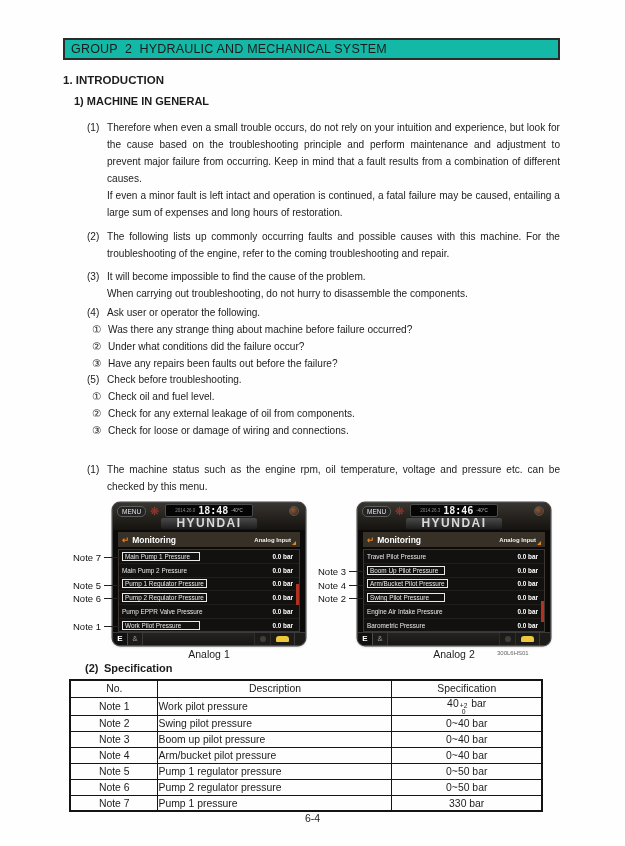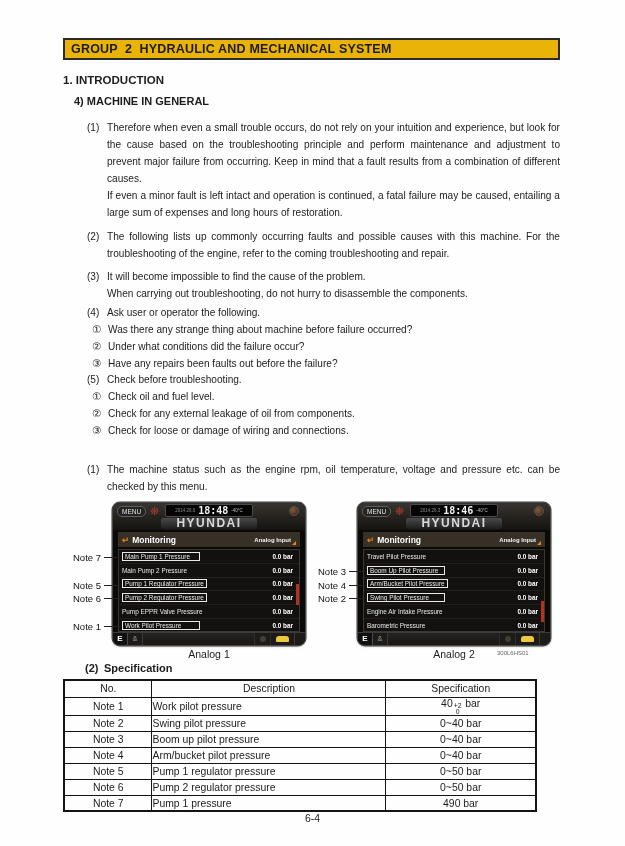--- a/index.html
+++ b/index.html
@@ -4,23 +4,23 @@
 <style>
   * { margin:0; padding:0; box-sizing:border-box; }
   html,body { background:#ffffff; }
   .page {
     position:relative; width:625px; height:846px; background:#fefefe;
     font-family:"Liberation Sans", sans-serif; color:#1c1c1c; overflow:hidden;
   }
   
   .hdrbox {
     position:absolute; left:63px; top:38px; width:497px; height:22px;
-    background:#eab308; border:2px solid #2b2b2b;
+    background:#14b8a6; border:2px solid #2b2b2b;
     display:flex; align-items:center; padding-left:6px;
-    font-weight:bold; font-size:12.5px; letter-spacing:.2px; white-space:pre;
+    font-weight:normal; font-size:12.5px; letter-spacing:.2px; white-space:pre;
   }
   .sec-title { position:absolute; left:63px; top:74px; font-size:11.5px; font-weight:bold; }
   .sub-title { position:absolute; left:74px; font-size:11px; font-weight:bold; }
   .item { position:absolute; left:87px; width:473px; font-size:10.1px; line-height:17px; }
   .item .first { display:flex; }
   .item .num { width:20px; flex:none; }
   .item .body { flex:1; text-align:justify; }
   .item .body .pline { text-align:justify; }
   .subrow { display:flex; margin-left:5px; }
   .subrow .snum { width:16px; flex:none; font-size:10.5px; }
@@ -88,21 +88,21 @@
   .figcode { position:absolute; left:497px; top:150px; font-size:6px; color:#666666; }
   .note { position:absolute; height:10px; display:flex; align-items:center;
     justify-content:flex-end; font-size:9.5px; color:#111111; }
   .note .nline { width:16px; border-top:1.3px solid #222222; margin-left:3px; flex:none; }
   .note-l { left:50px; width:70px; }
   .note-r { left:295px; width:70px; }
   
   .spec-head { position:absolute; left:85px; top:662px; font-size:11px; font-weight:bold;
     display:flex; }
   .spec-head .num { width:19px; }
-  table.spec { position:absolute; left:63px; top:679px; width:474px;
+  table.spec { position:absolute; left:69px; top:679px; width:474px;
     border-collapse:collapse; font-size:10.4px; }
   table.spec th, table.spec td { border:1px solid #141414; height:16px; padding:0;
     font-weight:normal; }
   table.spec { border:2px solid #141414; }
   table.spec th { height:17px; text-align:center; }
   td.c-no { width:93px; text-align:center; }
   td.c-desc { width:248px; text-align:left; padding-left:10px; }
   td.c-spec { width:157px; text-align:center; }
   .stack { display:inline-flex; flex-direction:column; font-size:6.8px; line-height:6.2px;
     vertical-align:-1px; margin:0 1px; }
@@ -110,21 +110,21 @@
     font-size:10.5px; }
 </style>
 </head>
 <body>
 
 <div class="page">
 
   <div class="hdrbox">GROUP  2  HYDRAULIC AND MECHANICAL SYSTEM</div>
 
   <div class="sec-title">1. INTRODUCTION</div>
-  <div class="sub-title" style="top:95px;">4) MACHINE IN GENERAL</div>
+  <div class="sub-title" style="top:95px;">1) MACHINE IN GENERAL</div>
 
   <div class="item" style="top:119px;" id="item-1">
       <div class="first">
         <span class="num">(1)</span>
         <div class="body">
           <div class="pline">Therefore when even a small trouble occurs, do not rely on your intuition and experience, but look for the cause based on the troubleshooting principle and perform maintenance and adjustment to prevent major failure from occurring.  Keep in mind that a fault results from a combination of different causes.</div>
           <div class="pline">If even a minor fault is left intact and operation is continued, a fatal failure may be caused, entailing a large sum of expenses and long hours of restoration.</div>
         </div>
       </div>
     </div>
@@ -394,19 +394,19 @@
           <td class="c-spec">0~50 bar</td>
         </tr>
         <tr>
           <td class="c-no">Note 6</td>
           <td class="c-desc">Pump 2 regulator pressure</td>
           <td class="c-spec">0~50 bar</td>
         </tr>
         <tr>
           <td class="c-no">Note 7</td>
           <td class="c-desc">Pump 1 pressure</td>
-          <td class="c-spec">490 bar</td>
+          <td class="c-spec">330 bar</td>
         </tr>
       </tbody>
   </table>
 
   <div class="pagenum">6-4</div>
 </div>
 
 </body></html>

